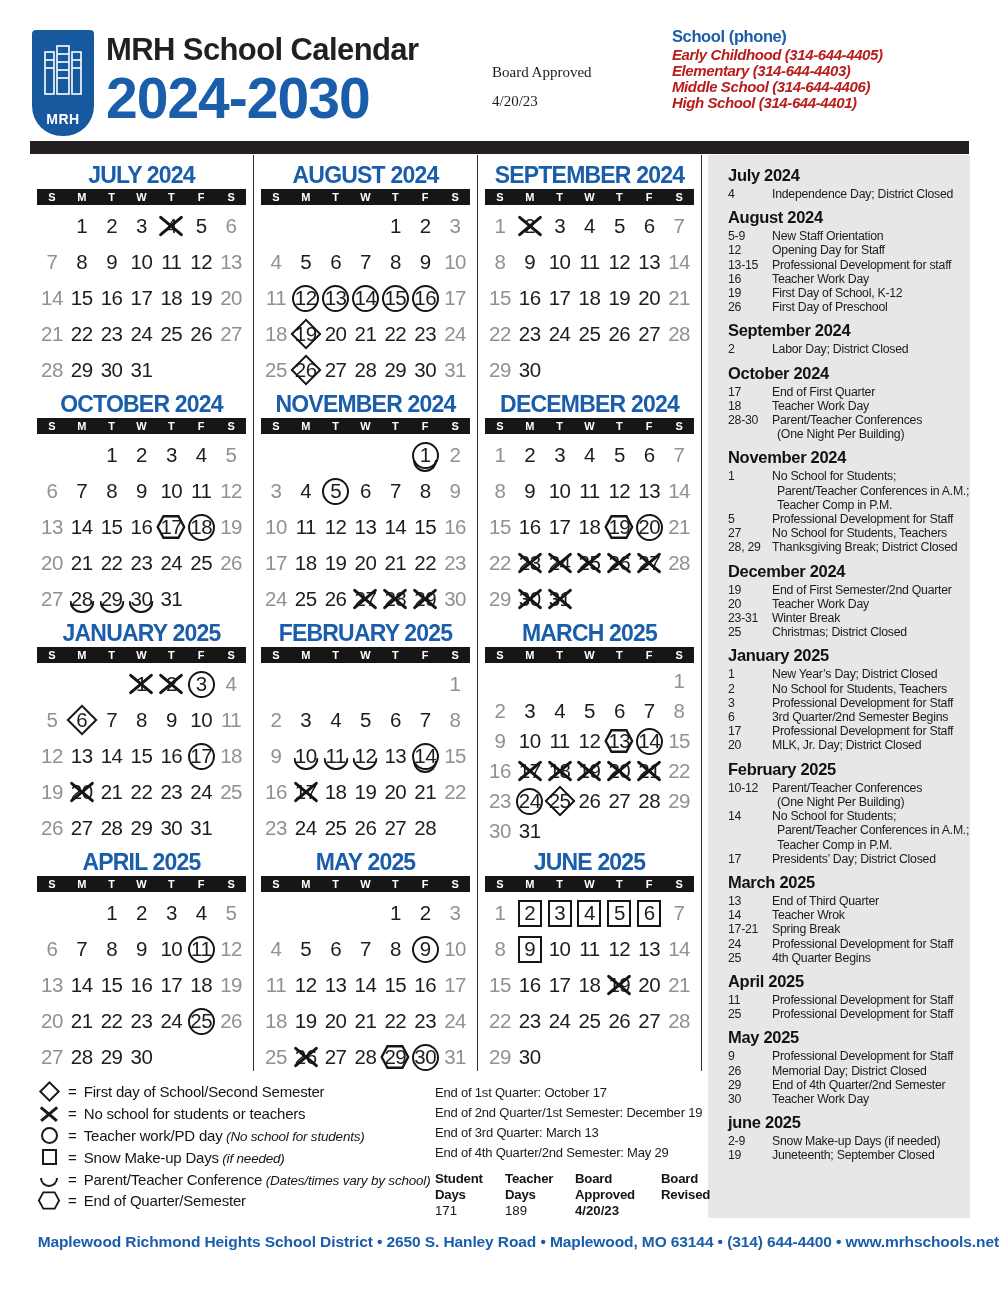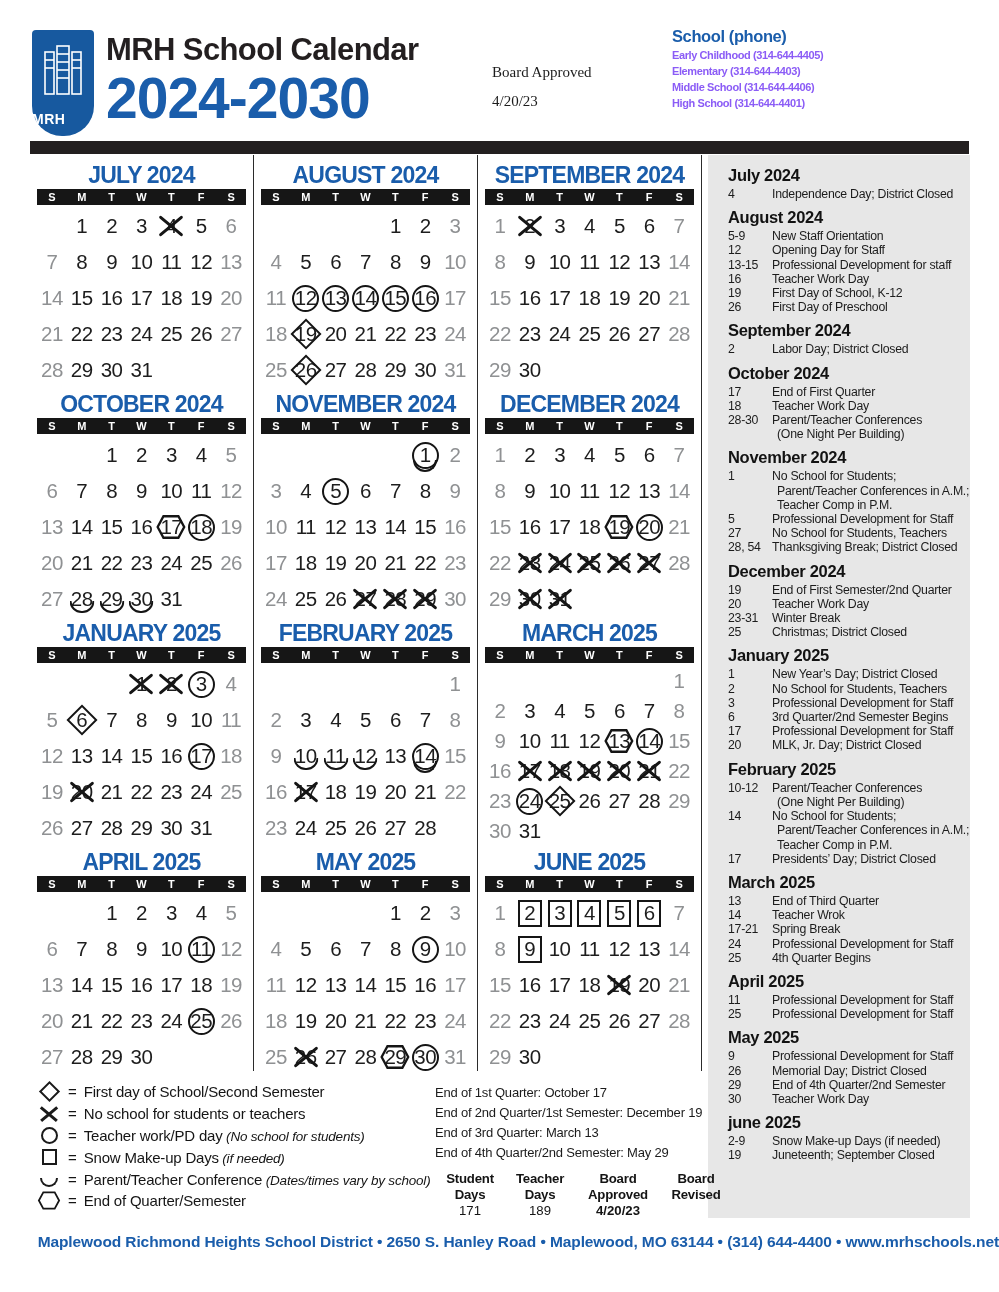--- a/index.html
+++ b/index.html
@@ -2,32 +2,32 @@
 <html><head>
 <meta charset="utf-8">
 <style>
   html,body{margin:0;padding:0;background:#fff;}
   .page{position:relative;width:999px;height:1292px;background:#fff;overflow:hidden;
         font-family:"Liberation Sans",sans-serif;-webkit-font-smoothing:antialiased;}
 
   
   .header{position:absolute;left:30px;top:28px;right:30px;height:112px;}
   .logo{position:absolute;left:2px;top:2px;width:62px;height:106px;background:#17599f;
-        border-radius:4px 4px 30px 30px;display:flex;flex-direction:column;
+        border-radius:4px 4px 30px 30px;display:flex;flex-direction:column;align-items:center;
         justify-content:flex-end;padding-bottom:9px;box-sizing:border-box;}
   .logo svg{position:absolute;top:10px;left:50%;transform:translateX(-50%);}
   .logo-text{color:#fff;font-weight:bold;font-size:14px;letter-spacing:.5px;position:relative;}
   .titleblock{position:absolute;left:76px;top:4px;}
   .h-title{font-size:31px;font-weight:bold;color:#231f20;letter-spacing:-.6px;}
   .h-years{font-size:57px;font-weight:bold;color:#1a5dab;letter-spacing:-1px;line-height:58px;margin-top:1px;}
   .board{position:absolute;left:462px;top:30px;font-family:"Liberation Serif",serif;
          font-size:15px;color:#1c1c1c;line-height:29px;}
   .phones{position:absolute;left:642px;top:0;width:300px;line-height:16px;letter-spacing:-.4px;}
   .ph-head{color:#1a5dab;font-weight:bold;font-size:16.5px;margin-bottom:3px;}
-  .ph-line{font-size:11px;color:#8b5cf6;font-weight:bold;}
+  .ph-line{font-size:15px;color:#b91c1c;font-weight:bold;font-style:italic;}
 
   .black-bar{position:absolute;left:30px;right:30px;top:141px;height:13px;background:#231f20;}
 
   
   .main{position:absolute;left:30px;top:155px;width:940px;height:1075px;}
   .calgrid{position:absolute;left:0;top:0;width:672px;height:916px;display:grid;
            grid-template-columns:repeat(3,224px);grid-template-rows:repeat(4,229px);}
   .month{box-sizing:border-box;padding:7px 5px 0;border-right:1.5px solid #2b2b2b;}
   .mtitle{text-align:center;font-size:23px;font-weight:bold;color:#1a5dab;letter-spacing:-.8px;height:27px;}
   .dow{display:grid;grid-template-columns:repeat(7,1fr);background:#161616;height:16px;
@@ -75,21 +75,21 @@
   .ls-x{position:relative;width:22px;height:18px;}
   .ls-x::before,.ls-x::after{content:"";position:absolute;left:50%;top:50%;width:21px;height:2.5px;background:#1a1a1a;}
   .ls-x::before{transform:translate(-50%,-50%) rotate(40deg);}
   .ls-x::after{transform:translate(-50%,-50%) rotate(-40deg);}
   .ls-arc{width:18px;height:9px;border:2.5px solid #1a1a1a;border-top:none;border-radius:0 0 10px 10px;
           margin-top:7px;box-sizing:border-box;}
 
   
   .quarters{position:absolute;left:405px;top:928px;font-size:13px;line-height:20px;color:#1b1b1b;letter-spacing:-.2px;}
   .daystable{position:absolute;left:405px;top:1016px;display:grid;
-             grid-template-columns:70px 70px 86px 70px;font-size:13.2px;color:#141414;text-align:center;}
+             grid-template-columns:70px 70px 86px 70px;font-size:13.2px;color:#141414;}
   .dt-head{font-weight:bold;line-height:16px;letter-spacing:-.2px;}
   .dt-val{}
   .dt-val.bold{font-weight:bold;}
 
   .footer{position:absolute;left:0;top:1233px;width:100%;text-align:right;color:#1a5dab;
           font-weight:bold;font-size:15.5px;letter-spacing:-.1px;}
 </style>
 </head>
 <body>
 
@@ -1598,21 +1598,21 @@
             <div class="eline">Professional Development for Staff</div>
           </div>
         </div>
         <div class="entry">
           <span class="eday">27</span>
           <div class="elines">
             <div class="eline">No School for Students, Teachers</div>
           </div>
         </div>
         <div class="entry">
-          <span class="eday">28, 54</span>
+          <span class="eday">28, 29</span>
           <div class="elines">
             <div class="eline">Thanksgiving Break; District Closed</div>
           </div>
         </div>
         <div class="sb-month">December 2024</div>
         <div class="entry">
           <span class="eday">19</span>
           <div class="elines">
             <div class="eline">End of First Semester/2nd Quarter</div>
           </div>

